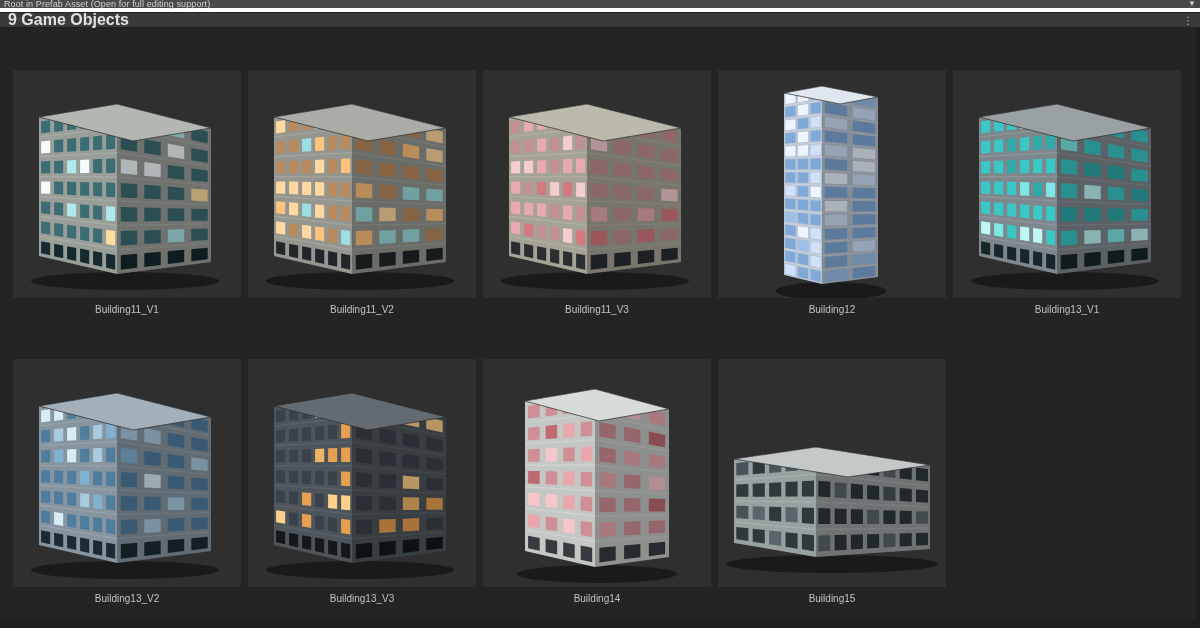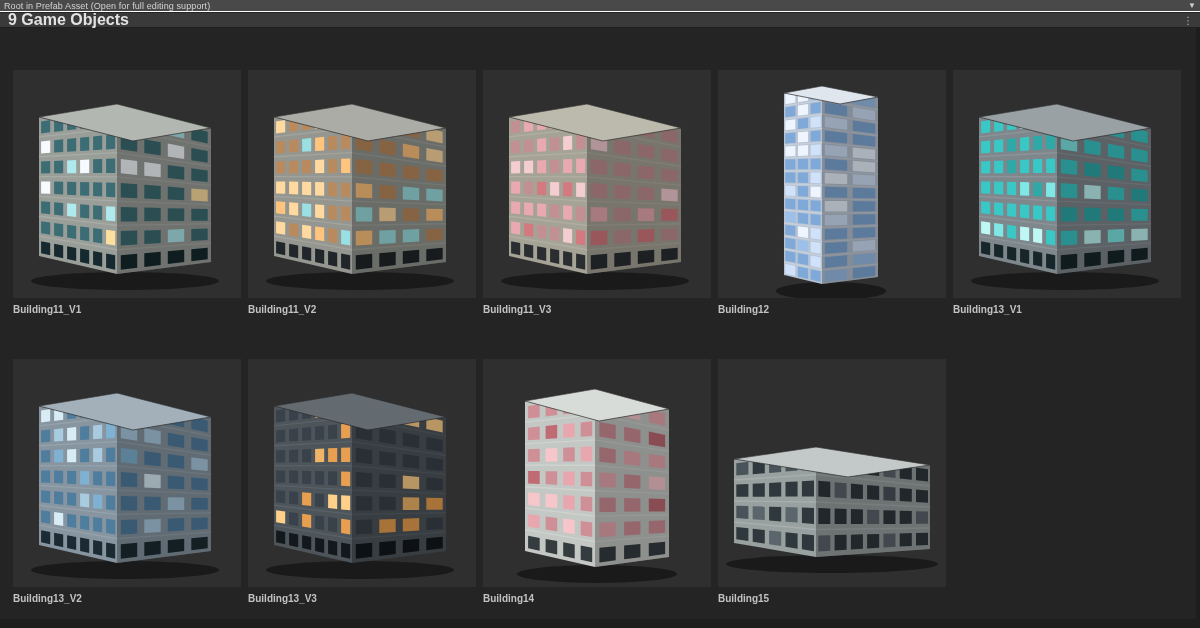--- a/index.html
+++ b/index.html
@@ -1,37 +1,37 @@
 <!DOCTYPE html>
 <html><head>
 <meta charset="utf-8">
 <style>
   * { margin:0; padding:0; box-sizing:border-box; }
   html,body { width:1200px; height:628px; overflow:hidden; background:#242424;
               font-family:"Liberation Sans", sans-serif; }
 
   .topbar { position:absolute; left:0; top:0; width:1200px; height:12px;
-            background:#494949; border-bottom:1px solid #ffffff;
+            background:#494949; border-bottom:4px solid #ffffff;
             display:flex; align-items:center; padding:0 4px; }
   .topbar .title { font-size:9px; color:#d2d2d2; letter-spacing:0.1px; }
   .topbar .dd { margin-left:auto; font-size:8px; color:#cfcfcf; line-height:10px; cursor:default; }
 
   .subbar { position:absolute; left:0; top:13px; width:1200px; height:15px;
             background:#3a3a3a; border-bottom:1px solid #1f1f1f;
             display:flex; align-items:center; padding:0 8px; }
   .subbar .count { font-size:16px; font-weight:bold; color:#e2e2e2; }
   .subbar .menu { margin-left:auto; font-size:10px; color:#bdbdbd; letter-spacing:-1px; }
 
   .content { position:absolute; left:0; top:28px; width:1196px; height:590px;
              background:#242424; padding:42px 0 0 13px; }
   .grid { display:grid; grid-template-columns:repeat(5,228px); column-gap:7px; row-gap:44px; }
   .tile { width:228px; }
   .thumb { width:228px; height:228px; background:#2f2f2f; }
   .thumb svg { display:block; }
-  .tlabel { margin-top:6px; text-align:left; font-size:10px; color:#c2c2c2;font-weight:bold; }
+  .tlabel { margin-top:6px; text-align:center; font-size:10px; color:#c2c2c2; }
 
   .vscroll { position:absolute; right:0; top:28px; width:4px; height:600px; background:#1d1d1d; }
   .bottomstrip { position:absolute; left:0; bottom:0; width:1200px; height:9px; background:#1e1e1e; }
 </style>
 </head>
 <body>
 
 <div class="topbar">
   <span class="title">Root in Prefab Asset (Open for full editing support)</span>
   <span class="dd">▼</span>

